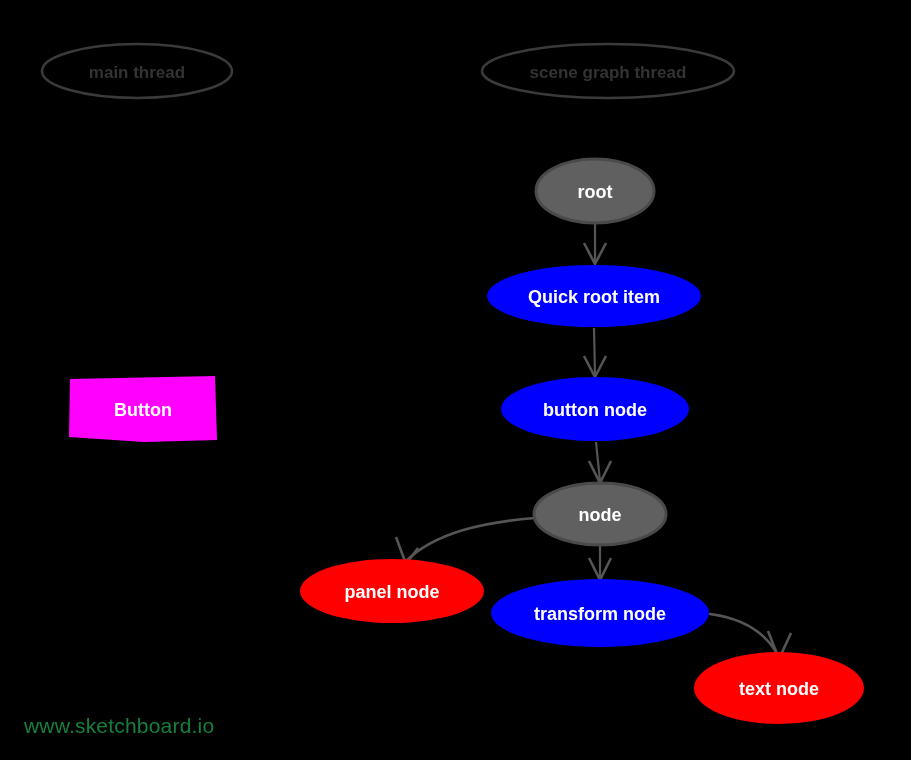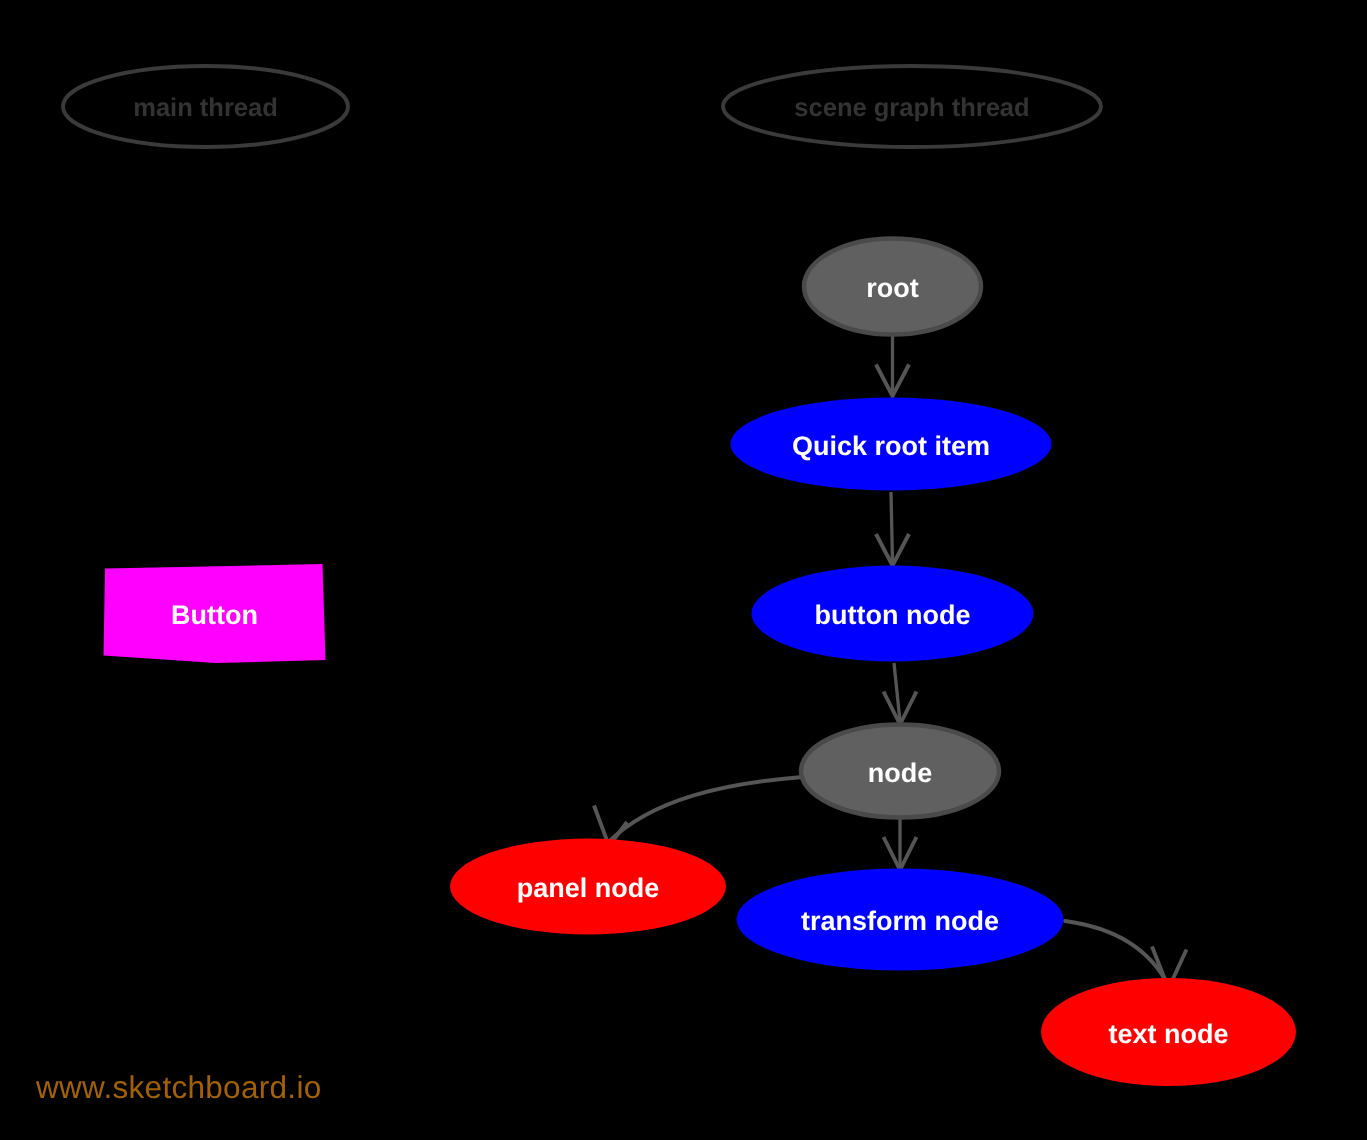--- a/index.html
+++ b/index.html
@@ -37,21 +37,21 @@
     font-weight: bold;
     fill: #333333;
     text-anchor: middle;
     dominant-baseline: central;
     font-size: 17px;
   }
   .watermark-text {
     position: absolute;
     left: 24px;
     top: 714px;
-    color: #a16207;
+    color: #15803d;
     font-family: "Liberation Sans", sans-serif;
     font-size: 21px;
     letter-spacing: 0.2px;
     white-space: nowrap;
   }
 </style>
 </head>
 <body>
 
 <div id="canvas">

